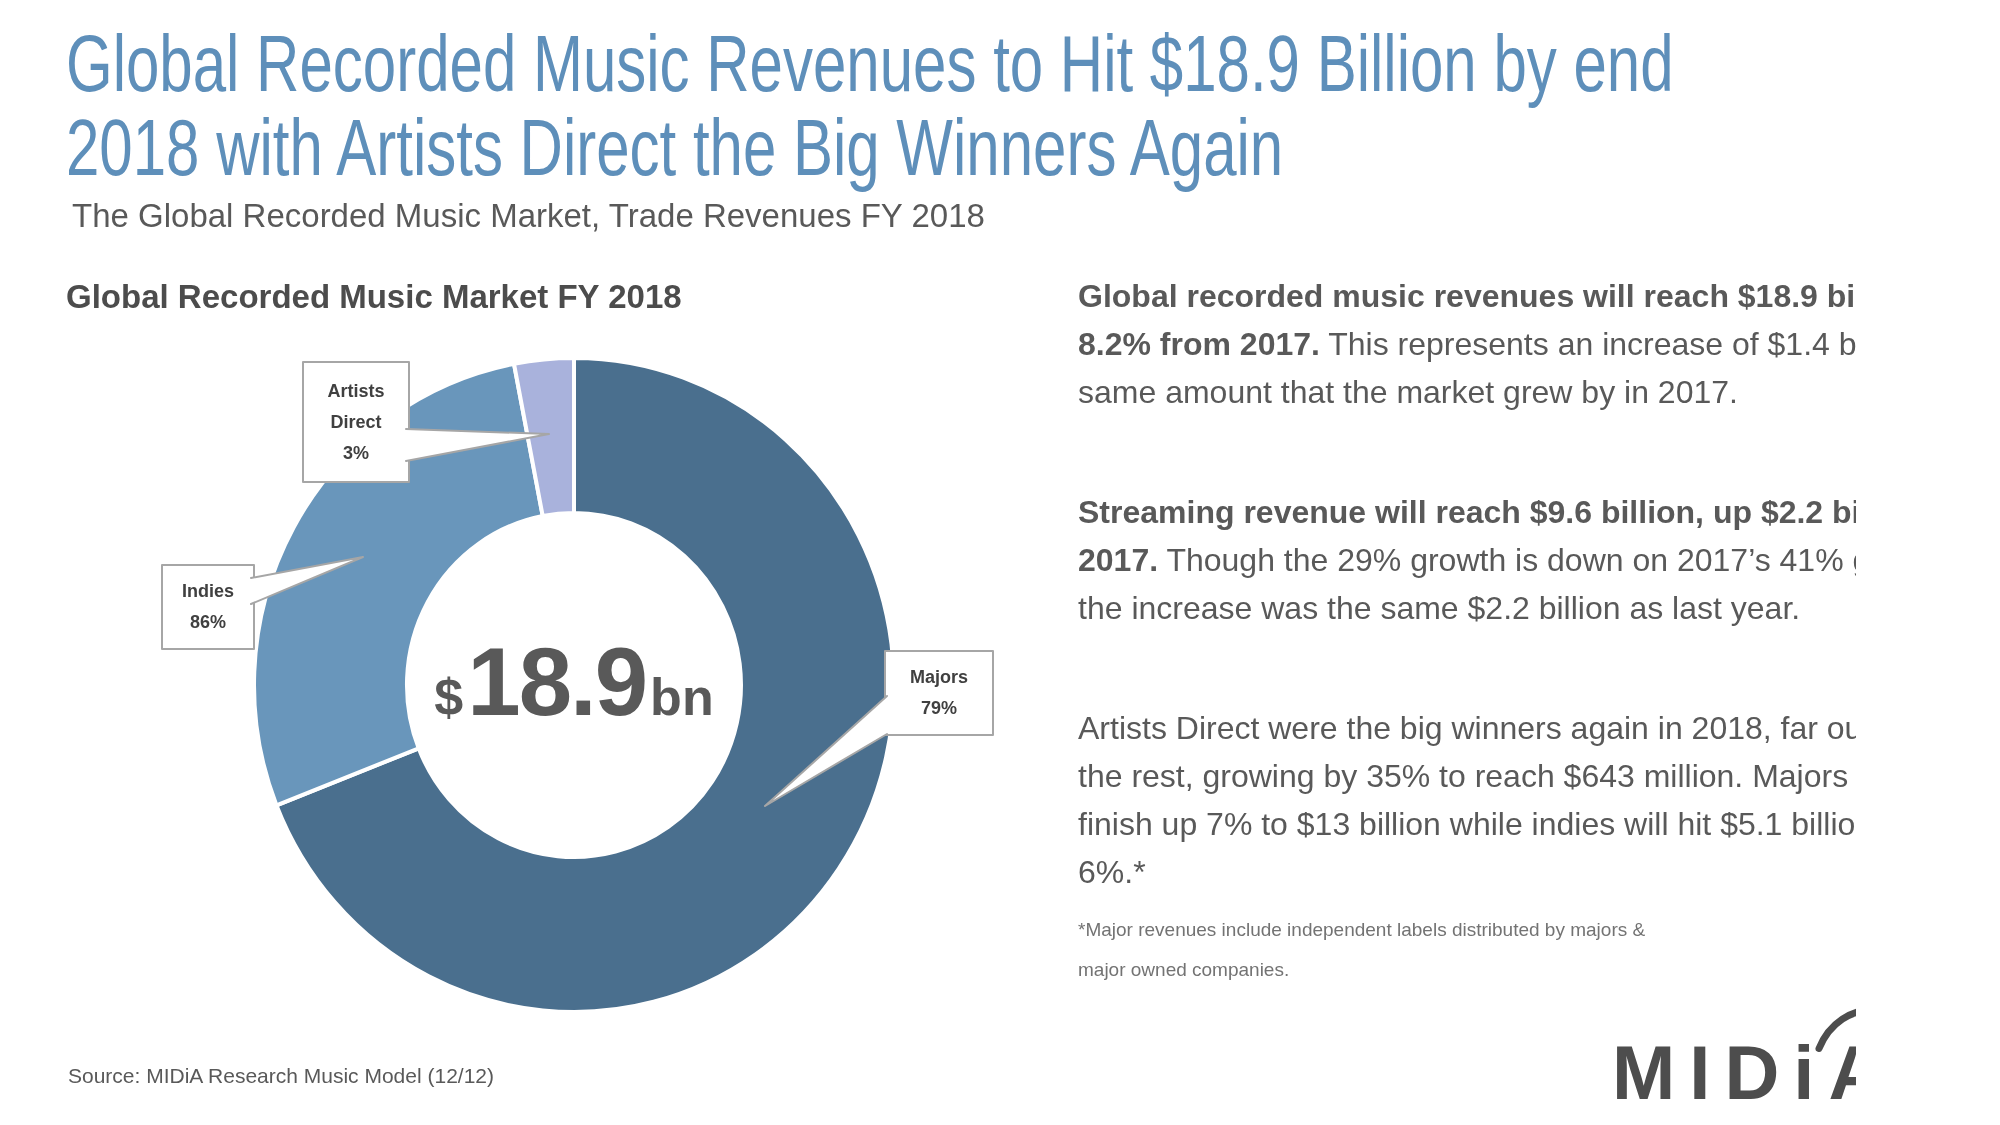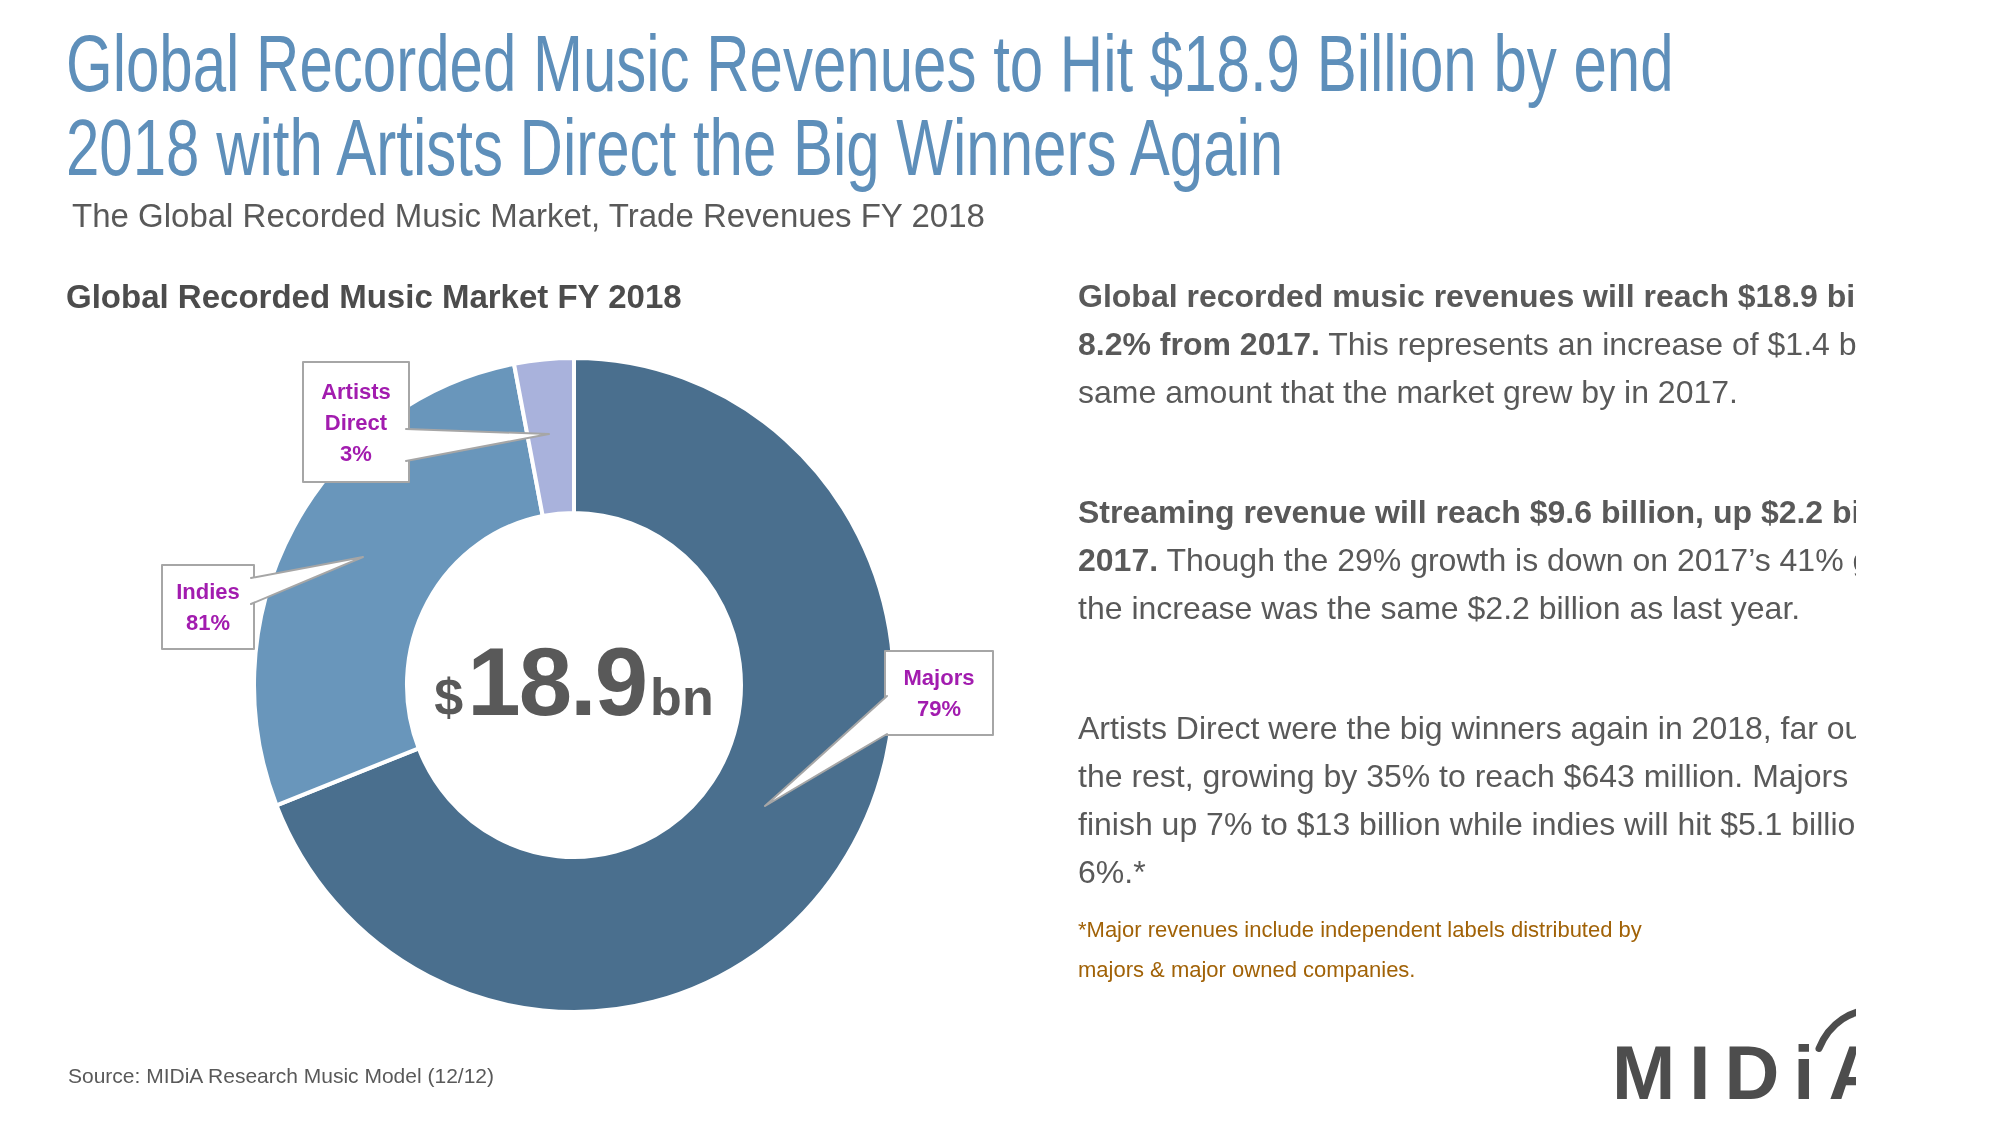--- a/index.html
+++ b/index.html
@@ -15,42 +15,42 @@
   }
   .subtitle{
     left:72px; top:196px; color:#595959; font-size:33px; line-height:40px; white-space:nowrap;
   }
   .chart-title{
     left:66px; top:278px; color:#4c4c4c; font-size:33px; font-weight:bold; white-space:nowrap;
   }
   
   #donut-svg{left:0; top:0; width:2000px; height:1125px; pointer-events:none;}
   .callout{
-    color:#a21caf; font-weight:bold; font-size:22px; line-height:31px; text-align:center;
+    color:#404040; font-weight:bold; font-size:18px; line-height:31px; text-align:center;
     display:flex; flex-direction:column; justify-content:center; align-items:center;
   }
   .callout .co-label{display:block;}
   .co-artists{left:303px; top:362px; width:106px; height:120px;}
   .co-indies {left:162px; top:565px; width:92px;  height:84px;}
   .co-majors {left:885px; top:651px; width:108px; height:84px;}
   .center-label{
     left:574px; top:682px; transform:translate(-50%,-50%);
     display:flex; align-items:baseline; color:#595959; font-weight:bold; white-space:nowrap;
   }
   .center-label .cur{font-size:52px;}
   .center-label .val{font-size:96px; letter-spacing:-2px; margin:0 4px;}
   .center-label .unit{font-size:52px;}
   
   .right-col{
     left:1078px; top:272px; width:905px; color:#595959; font-size:32px; line-height:48px;
   }
   .right-col p{margin:0 0 72px 0;}
   .right-col p.last{margin-bottom:14px;}
   .footnote{
-    width:580px; font-size:22px; line-height:40px; color:#a16207;
+    width:580px; font-size:19px; line-height:40px; color:#737373;
   }
   
   .source{
     left:68px; top:1064px; color:#595959; font-size:21px; white-space:nowrap;
   }
   #logo-svg{left:1612px; top:1005px; width:345px; height:108px;}
 </style>
 </head>
 <body>
 
@@ -80,21 +80,21 @@
       <path d="M887 696 L765 806 L887 734"></path>
     </g>
   </svg>
 
   <div class="abs callout co-artists">
     <span class="co-label">Artists Direct</span>
     <span class="co-pct">3%</span>
   </div>
   <div class="abs callout co-indies">
     <span class="co-label">Indies</span>
-    <span class="co-pct">81%</span>
+    <span class="co-pct">86%</span>
   </div>
   <div class="abs callout co-majors">
     <span class="co-label">Majors</span>
     <span class="co-pct">79%</span>
   </div>
 
   <div class="abs center-label">
     <span class="cur">$</span>
     <span class="val">18.9</span>
     <span class="unit">bn</span>

